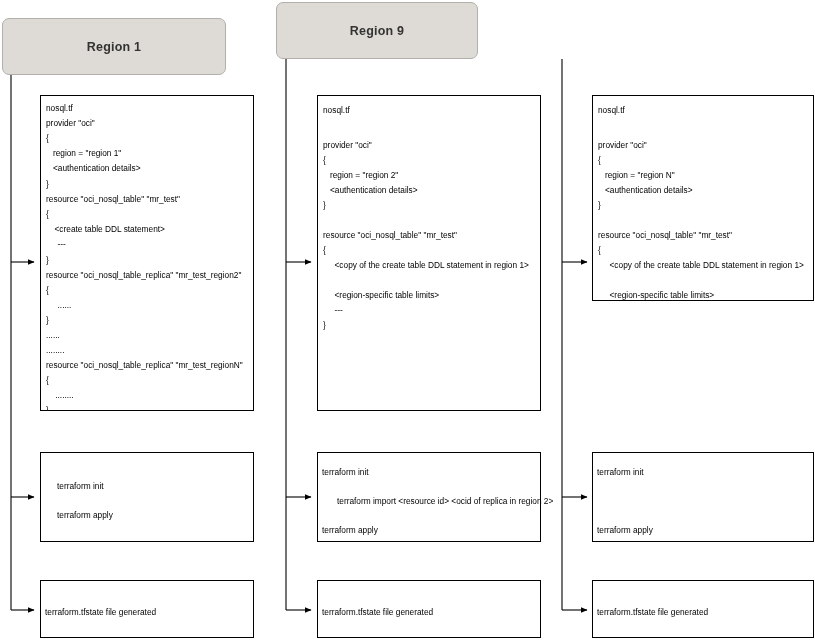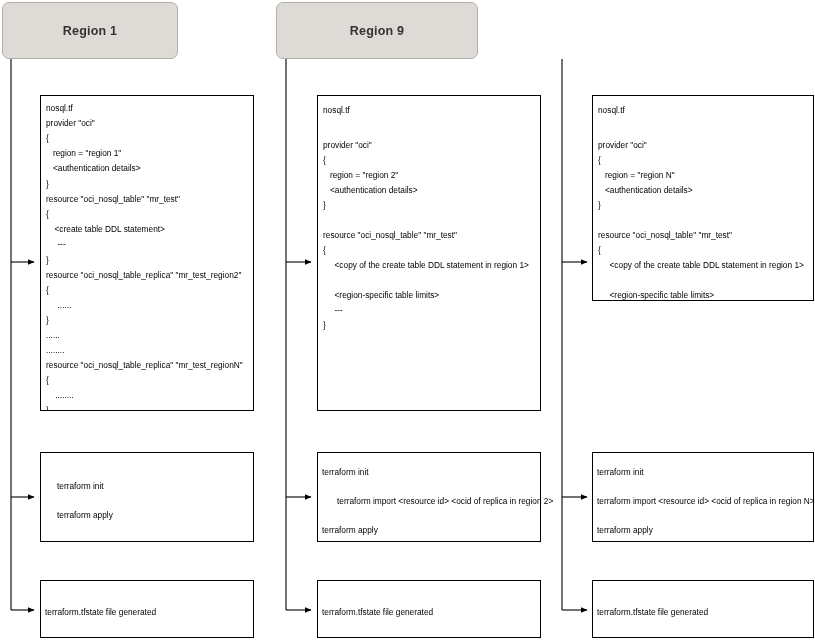--- a/index.html
+++ b/index.html
@@ -101,21 +101,21 @@
 
     <g>
       <path d="M 562,59 L 562,497" stroke="#000000" stroke-width="1.1" fill="none"></path>
       <path d="M 562,262 L 587,262" stroke="#000000" stroke-width="1.1" fill="none" marker-end="url(#arrowhead)"></path>
       <path d="M 562,497 L 587,497" stroke="#000000" stroke-width="1.1" fill="none" marker-end="url(#arrowhead)"></path>
       <path d="M 562,497 L 562,610" stroke="#000000" stroke-width="1.1" fill="none"></path>
       <path d="M 562,610 L 587,610" stroke="#000000" stroke-width="1.1" fill="none" marker-end="url(#arrowhead)"></path>
     </g>
   </svg>
 
-  <div class="region-header" style="left:2px; top:2px; width:176px; height:57px;">
+  <div class="region-header" style="left:2px; top:18px; width:224px; height:57px;">
     <span>Region 1</span>
   </div>
 
   <div class="region-header" style="left:276px; top:2px; width:202px; height:57px;">
     <span>Region 9</span>
   </div>
 
 
   <div class="panel code-panel" style="left:40px; top:95px; width:214px; height:316px;">
     <div class="code-line bold" style="left:5px; top:8px;">nosql.tf</div>
@@ -190,21 +190,20 @@
     <div class="code-line" style="left:5px; top:135px;">resource "oci_nosql_table" "mr_test"</div>
     <div class="code-line" style="left:5px; top:150px;">{</div>
     <div class="code-line" style="left:5px; top:165px;">     &lt;copy of the create table DDL statement in region 1&gt;</div>
     <div class="code-line" style="left:5px; top:180px;"></div>
     <div class="code-line" style="left:5px; top:195px;">     &lt;region-specific table limits&gt;</div>
 
   </div>
 
   <div class="panel" style="left:592px; top:452px; width:222px; height:90px;">
     <div class="cmd-line" style="left:4px; top:14px;">terraform init</div>
-    <div class="cmd-line" style="left:4px; top:43px;">terraform import &lt;resource id&gt; &lt;ocid of replica in region N&gt;</div>
     <div class="cmd-line" style="left:4px; top:72px;">terraform apply</div>
   </div>
 
   <div class="panel" style="left:592px; top:580px; width:222px; height:58px;">
     <div class="cmd-line" style="left:4px; top:26px;">terraform.tfstate file generated</div>
   </div>
 
 </div>
 
 </body></html>

